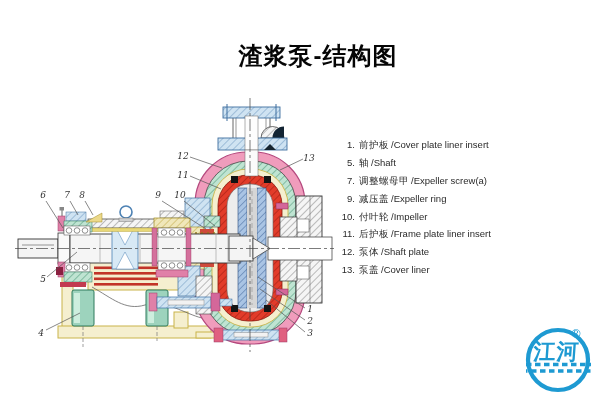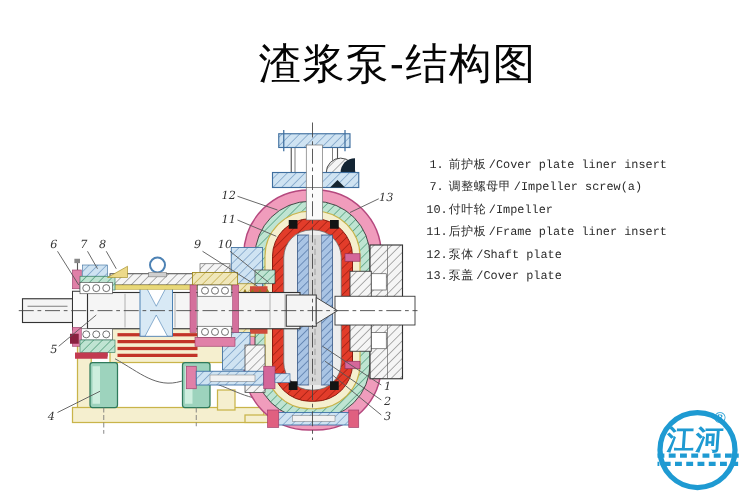--- a/index.html
+++ b/index.html
@@ -1,39 +1,41 @@
 <!DOCTYPE html>
 <html><head>
 <meta charset="utf-8">
 <style>
   html,body{margin:0;padding:0;}
   body{width:600px;height:400px;position:relative;background:#fff;overflow:hidden;
        font-family:"Liberation Sans",sans-serif;}
-  .title{position:absolute;left:318px;top:28px;transform:translateX(-50%);
-         font-size:34px;font-weight:normal;color:#050505;letter-spacing:1px;white-space:nowrap;}
-  .parts{position:absolute;left:341px;top:123px;font-size:9.5px;color:#2a2a2a;
-         font-family:Liberation Mono, monospace;}
+  .title{position:absolute;left:318px;top:40px;transform:translateX(-50%);
+         font-size:24px;font-weight:bold;color:#050505;letter-spacing:1px;white-space:nowrap;}
+  .parts{position:absolute;left:341px;top:136px;font-size:9.5px;color:#2a2a2a;
+         font-family:Liberation Sans, sans-serif;}
   .parts .row{height:17.9px;line-height:17.9px;white-space:nowrap;}
   .parts .num{display:inline-block;width:14px;text-align:right;margin-right:4px;}
   .parts .zh{letter-spacing:0.5px;}
   .parts .en{margin-left:2px;}
   svg.diagram{position:absolute;left:0;top:0;}
 </style>
 </head>
 <body>
 
 <div class="title">渣浆泵-结构图</div>
 
 <div class="parts">
   <div class="row"><span class="num">1.</span><span class="zh">前护板</span><span class="en">/Cover plate liner insert</span></div>
-  <div class="row"><span class="num">7.</span><span class="zh">调整螺母甲</span><span class="en">/Impeller screw(a)</span></div>
+  <div class="row"><span class="num">5.</span><span class="zh">轴</span><span class="en">/Shaft</span></div>
+  <div class="row"><span class="num">7.</span><span class="zh">调整螺母甲</span><span class="en">/Expeller screw(a)</span></div>
+  <div class="row"><span class="num">9.</span><span class="zh">减压盖</span><span class="en">/Expeller ring</span></div>
   <div class="row"><span class="num">10.</span><span class="zh">付叶轮</span><span class="en">/Impeller</span></div>
   <div class="row"><span class="num">11.</span><span class="zh">后护板</span><span class="en">/Frame plate liner insert</span></div>
   <div class="row"><span class="num">12.</span><span class="zh">泵体</span><span class="en">/Shaft plate</span></div>
-  <div class="row"><span class="num">13.</span><span class="zh">泵盖</span><span class="en">/Cover plate</span></div>
+  <div class="row"><span class="num">13.</span><span class="zh">泵盖</span><span class="en">/Cover liner</span></div>
 </div>
 
 <svg class="diagram" width="600" height="400" viewBox="0 0 600 400">
   <defs>
     <pattern id="hGray" width="5" height="5" patternUnits="userSpaceOnUse" patternTransform="rotate(45)">
       <rect width="5" height="5" fill="#f5f5f5"></rect>
         <line x1="0" y1="0" x2="0" y2="5" stroke="#8a8a8a" stroke-width="1.1"></line>
     </pattern>
     <pattern id="hTeal" width="5" height="5" patternUnits="userSpaceOnUse" patternTransform="rotate(45)">
       <rect width="5" height="5" fill="#bfe4d2"></rect>

